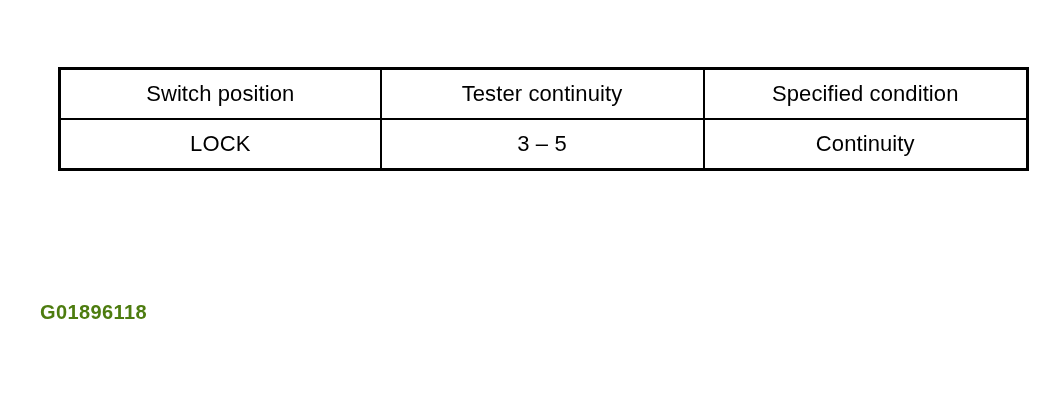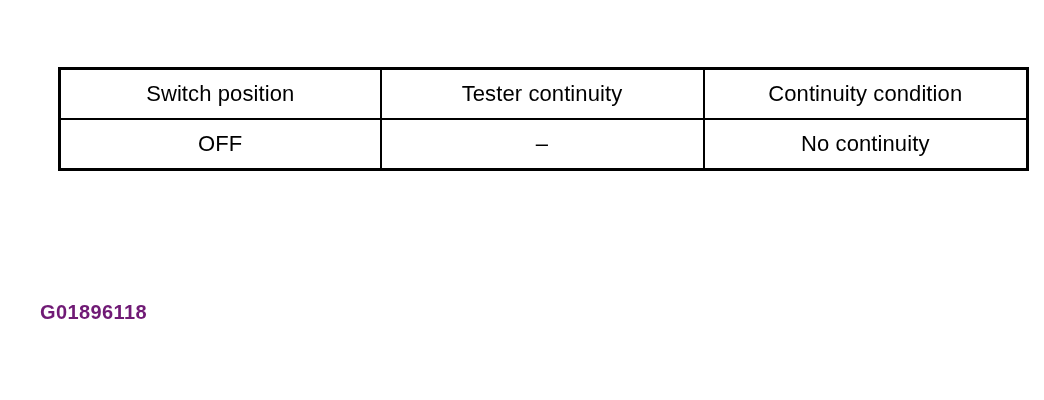--- a/index.html
+++ b/index.html
@@ -63,42 +63,42 @@
   }
 
   
   #figure-caption {
     position: absolute;
     left: 40px;
     top: 301px;
     font-size: 20px;
     font-weight: 700;
     letter-spacing: 0.4px;
-    color: #701a75;
+    color: #4d7c0f;
     font-family: "Liberation Sans", "DejaVu Sans", sans-serif;
   }
 </style>
 </head>
 <body>
 
 <div id="spec-table-wrap">
   <table class="spec-table">
     <colgroup>
       <col class="c1">
       <col class="c2">
       <col class="c3">
     </colgroup>
     <tbody>
       <tr>
         <td class="cell-header">Switch position</td>
         <td class="cell-header">Tester continuity</td>
-        <td class="cell-header">Continuity  condition</td>
+        <td class="cell-header">Specified  condition</td>
       </tr>
       <tr>
-        <td>OFF</td>
-        <td class="cell-dash">–</td>
-        <td>No continuity</td>
+        <td>LOCK</td>
+        <td class="cell-dash">3 – 5</td>
+        <td>Continuity</td>
       </tr>
     </tbody>
   </table>
 </div>
 
 <div id="figure-caption">G01896118</div>
 
 </body></html>

